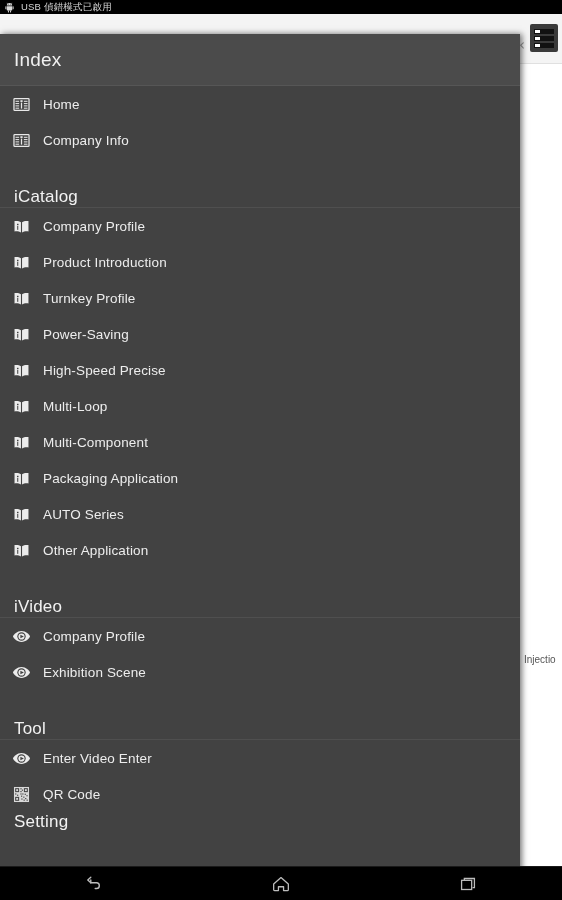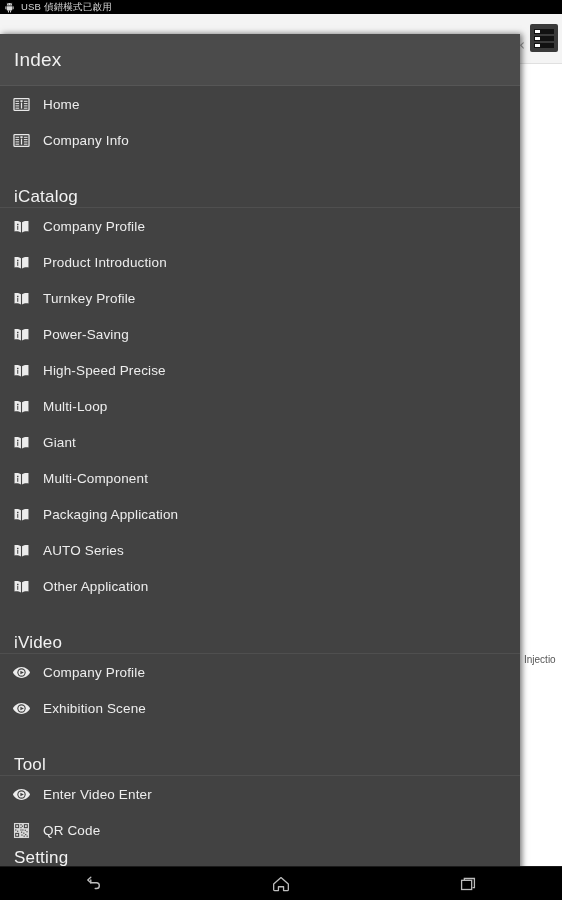--- a/index.html
+++ b/index.html
@@ -280,31 +280,20 @@
         <div class="menu-item">
           <span class="mi-icon">
             <svg viewBox="0 0 24 24" width="19" height="19">
               <path d="M11.3 6.6C9.4 5.3 6.6 4.9 3.2 5.2v13c3.4-.3 6.2.1 8.1 1.4V6.6z" fill="#ececec"></path>
               <path d="M12.7 6.6c1.9-1.3 4.7-1.7 8.1-1.4v13c-3.4-.3-6.2.1-8.1 1.4V6.6z" fill="#ececec"></path>
               <rect x="6.3" y="8.6" width="1.9" height="1.7" fill="#424242"></rect>
               <rect x="6.6" y="11.2" width="1.3" height="5" fill="#424242"></rect>
             </svg>
           </span>
           <span class="mi-label">Multi-Loop</span>
-        </div>
-        <div class="menu-item">
-          <span class="mi-icon">
-            <svg viewBox="0 0 24 24" width="19" height="19">
-              <path d="M11.3 6.6C9.4 5.3 6.6 4.9 3.2 5.2v13c3.4-.3 6.2.1 8.1 1.4V6.6z" fill="#ececec"></path>
-              <path d="M12.7 6.6c1.9-1.3 4.7-1.7 8.1-1.4v13c-3.4-.3-6.2.1-8.1 1.4V6.6z" fill="#ececec"></path>
-              <rect x="6.3" y="8.6" width="1.9" height="1.7" fill="#424242"></rect>
-              <rect x="6.6" y="11.2" width="1.3" height="5" fill="#424242"></rect>
-            </svg>
-          </span>
-          <span class="mi-label">Giant</span>
         </div>
         <div class="menu-item">
           <span class="mi-icon">
             <svg viewBox="0 0 24 24" width="19" height="19">
               <path d="M11.3 6.6C9.4 5.3 6.6 4.9 3.2 5.2v13c3.4-.3 6.2.1 8.1 1.4V6.6z" fill="#ececec"></path>
               <path d="M12.7 6.6c1.9-1.3 4.7-1.7 8.1-1.4v13c-3.4-.3-6.2.1-8.1 1.4V6.6z" fill="#ececec"></path>
               <rect x="6.3" y="8.6" width="1.9" height="1.7" fill="#424242"></rect>
               <rect x="6.6" y="11.2" width="1.3" height="5" fill="#424242"></rect>
             </svg>
           </span>

